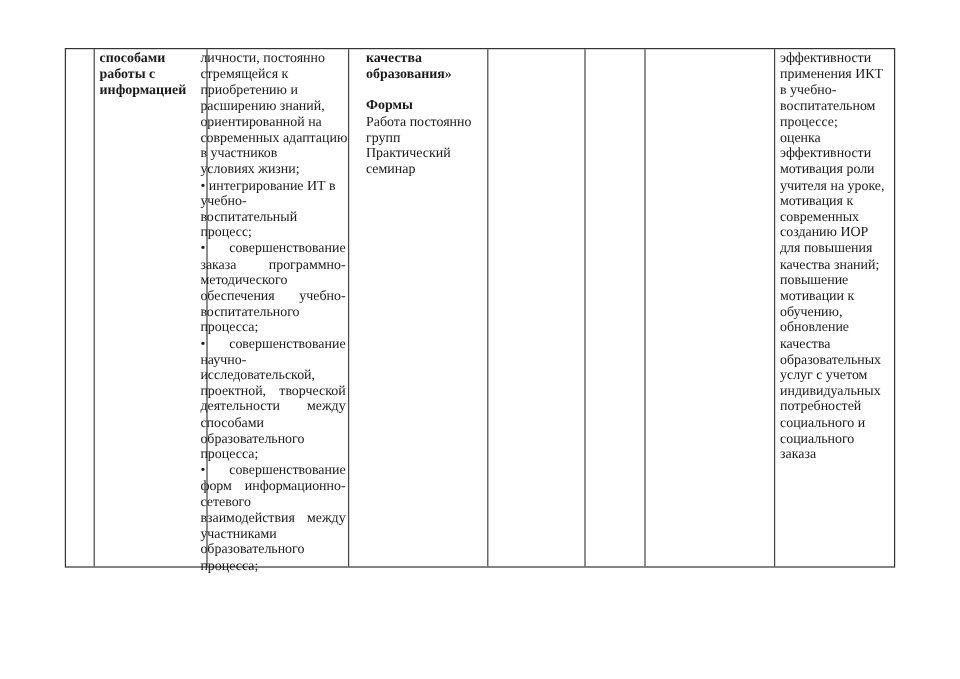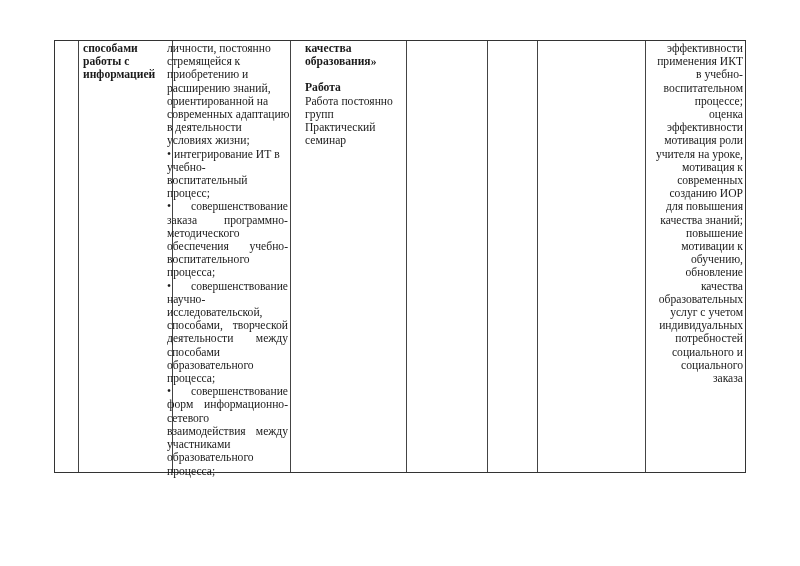--- a/index.html
+++ b/index.html
@@ -12,21 +12,21 @@
       border-top: 1.5px solid #333; border-bottom: 1.5px solid #333;
       border-left: 1.5px solid #333; border-right: 1.5px solid #333;
       box-sizing: border-box;
     }
     .col {
       position: absolute; top: 0; bottom: 0; box-sizing: border-box;
       border-right: 1.5px solid #444;
       font-size: 11.6px; line-height: 13.2px;
       padding: 1px 2px 0 4px;
     }
-    .col.last { border-right: none; text-align: right; }
+    .col.last { border-right: none; }
     .bold { font-weight: bold; }
     .line { display: block; white-space: nowrap; }
     .justify { display: flex; justify-content: space-between; white-space: nowrap; }
     .gap { height: 13px; }
   </style>
 </head>
 <body>
 
 <div class="table">
   <div class="col" style="left:0; width:24px;"></div>
@@ -37,21 +37,21 @@
     <span class="line">информацией</span>
   </div>
 
   <div class="col" style="left:108px; width:128px;" id="c3">
       <span class="line">личности, постоянно</span>
       <span class="line">стремящейся к</span>
       <span class="line">приобретению и</span>
       <span class="line">расширению знаний,</span>
       <span class="line">ориентированной на</span>
       <span class="line">современных адаптацию</span>
-      <span class="line">в деятельности</span>
+      <span class="line">в участников</span>
       <span class="line">условиях жизни;</span>
       <span class="line">• интегрирование ИТ в</span>
       <span class="line">учебно-</span>
       <span class="line">воспитательный</span>
       <span class="line">процесс;</span>
       <span class="justify">
         <span>•</span>
         <span>совершенствование</span>
       </span>
       <span class="justify">
@@ -65,21 +65,21 @@
       </span>
       <span class="line">воспитательного</span>
       <span class="line">процесса;</span>
       <span class="justify">
         <span>•</span>
         <span>совершенствование</span>
       </span>
       <span class="line">научно-</span>
       <span class="line">исследовательской,</span>
       <span class="justify">
-        <span>способами,</span>
+        <span>проектной,</span>
         <span>творческой</span>
       </span>
       <span class="justify">
         <span>деятельности</span>
         <span>между</span>
       </span>
       <span class="line">способами</span>
       <span class="line">образовательного</span>
       <span class="line">процесса;</span>
       <span class="justify">
@@ -97,21 +97,21 @@
       </span>
       <span class="line">участниками</span>
       <span class="line">образовательного</span>
       <span class="line">процесса;</span>
     </div>
 
   <div class="col" style="left:246px; width:106px;">
     <span class="line bold">качества</span>
     <span class="line bold">образования»</span>
     <div class="gap"></div>
-    <span class="line bold">Работа</span>
+    <span class="line bold">Формы</span>
     <span class="line">Работа постоянно</span>
     <span class="line">групп</span>
     <span class="line">Практический</span>
     <span class="line">семинар</span>
   </div>
 
   <div class="col" style="left:352px; width:81px;"></div>
   <div class="col" style="left:433px; width:50px;"></div>
   <div class="col" style="left:483px; width:108px;"></div>
 

